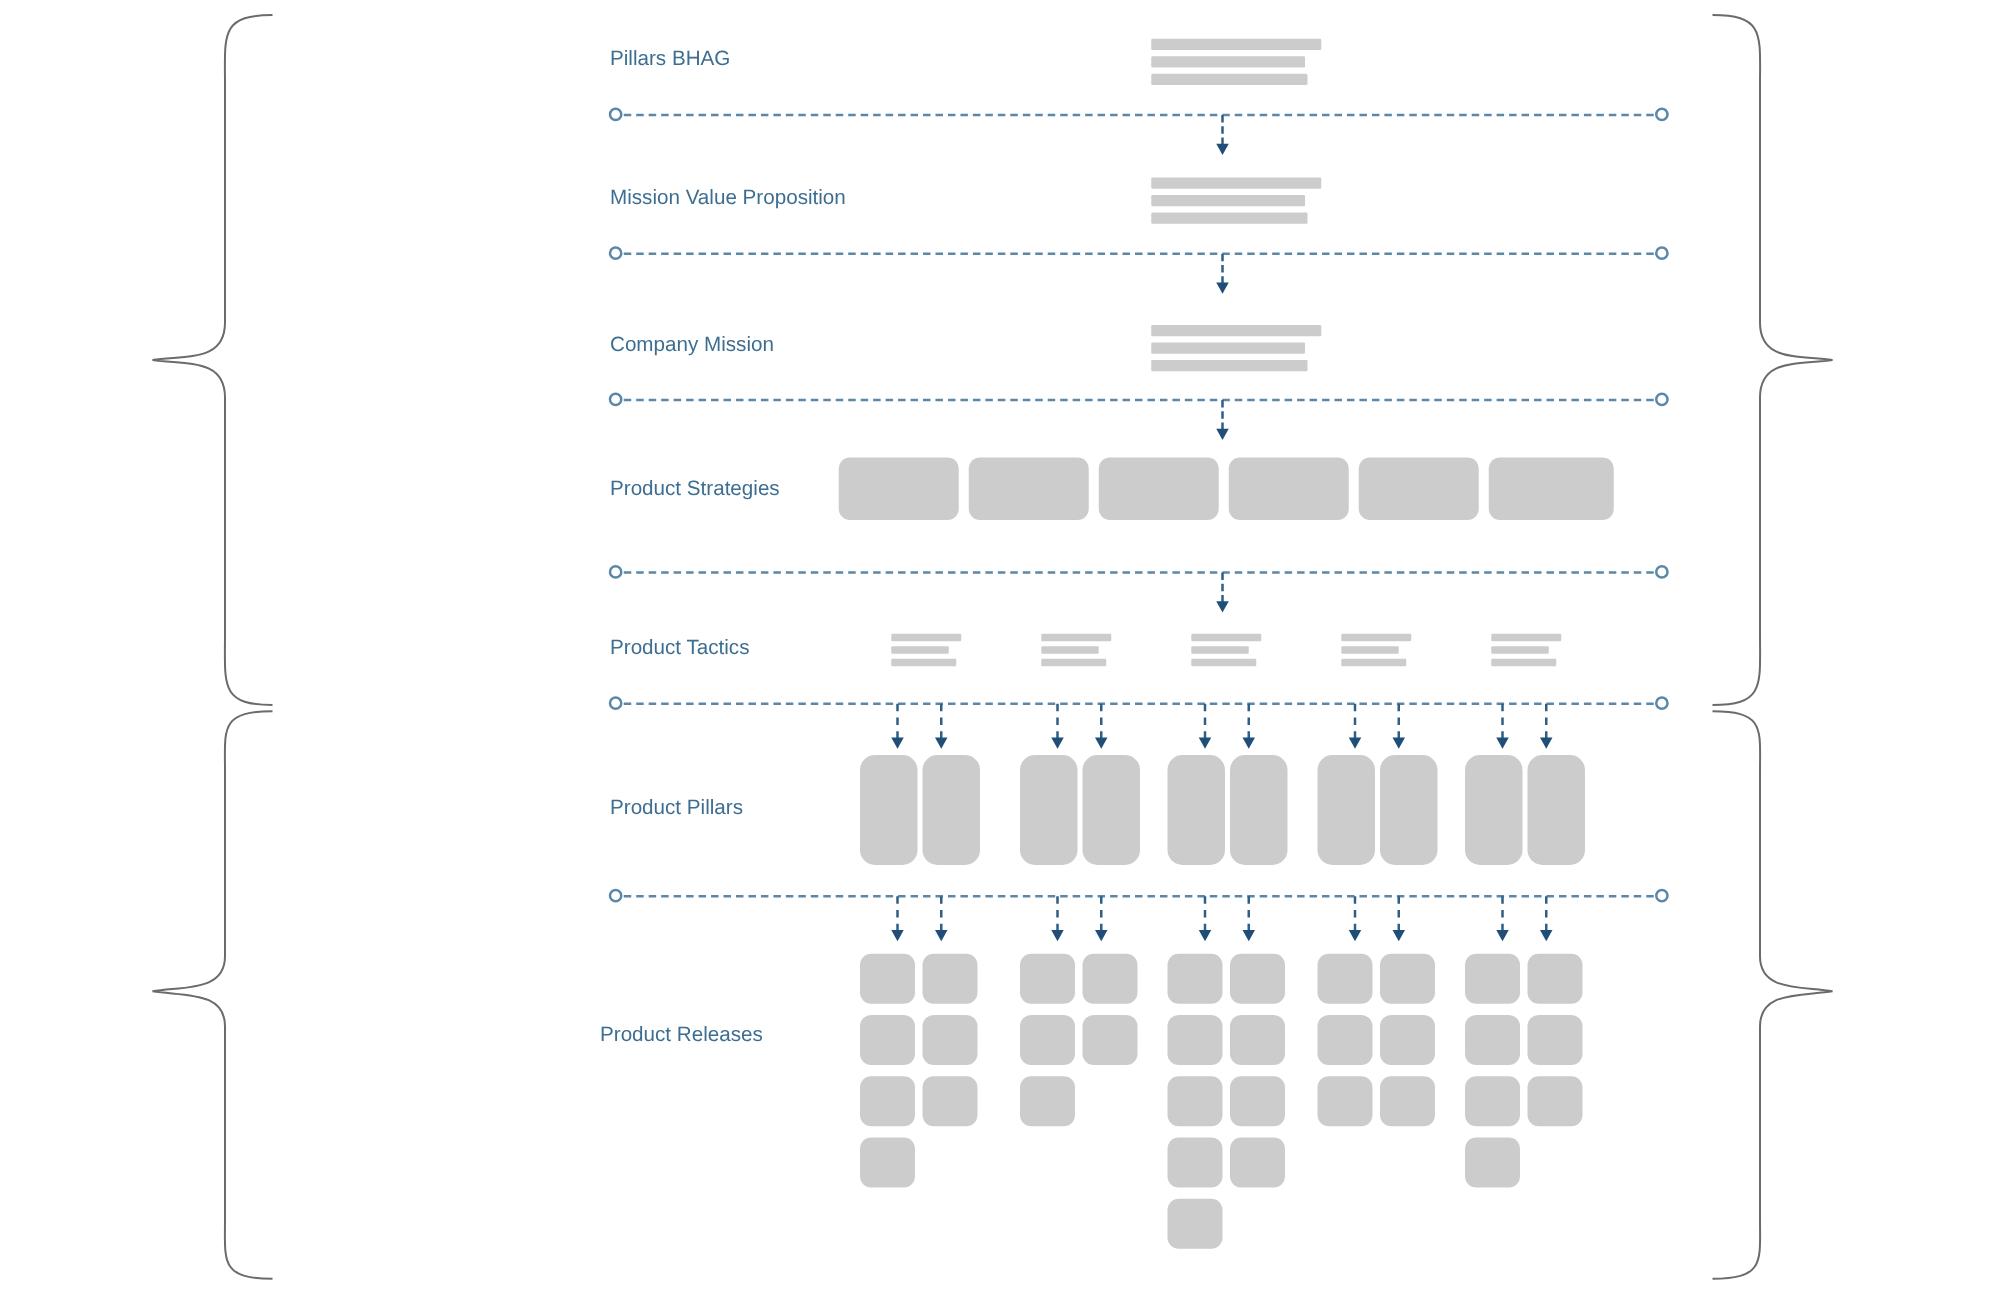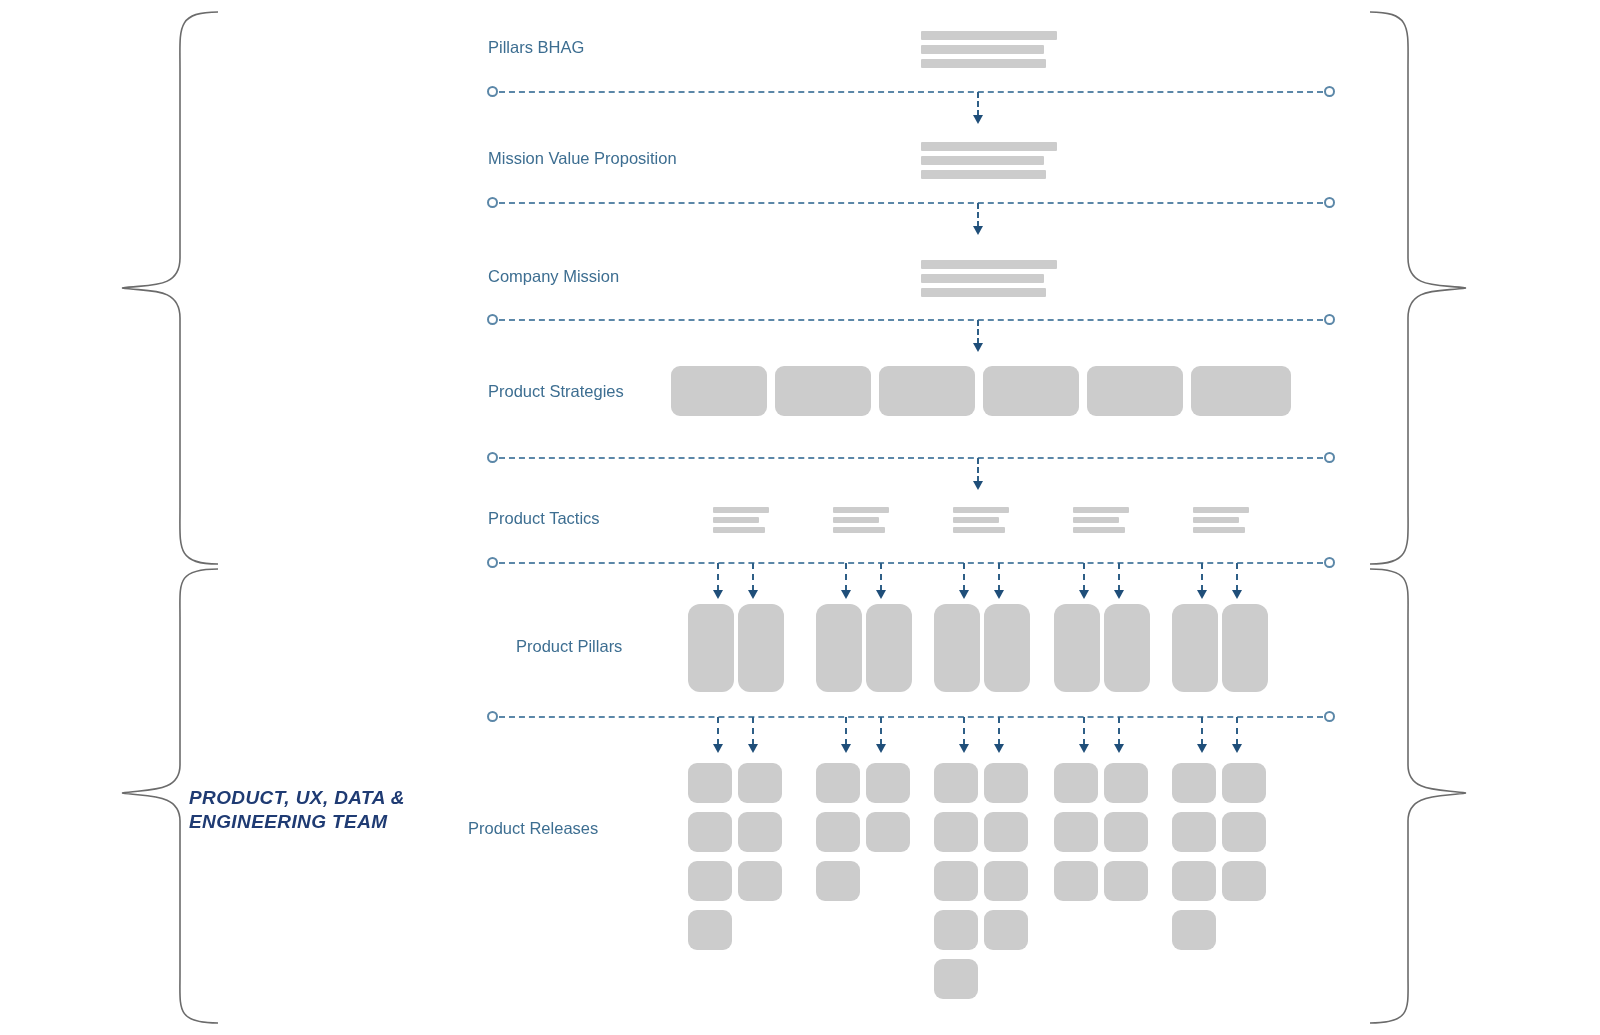--- a/index.html
+++ b/index.html
@@ -142,22 +142,20 @@
 
   <svg class="brace-svg" style="left:118px; top:565px; width:110px; height:462px;" viewBox="0 0 110 462">
     <path class="brace-path" d="M 100 4 C 58 4 62 18 62 52 L 62 200 C 62 228 30 224 4 228 C 30 232 62 228 62 256 L 62 410 C 62 444 58 458 100 458"></path>
   </svg>
 
   <svg class="brace-svg" style="left:1360px; top:565px; width:110px; height:462px;" viewBox="0 0 110 462">
     <path class="brace-path" d="M 10 4 C 52 4 48 18 48 52 L 48 200 C 48 228 80 224 106 228 C 80 232 48 228 48 256 L 48 410 C 48 444 52 458 10 458"></path>
   </svg>
 
 
-  <div class="group-label" style="left:189px; top:786px; width:290px;">PRODUCT, UX, DATA &amp;
-ENGINEERING TEAM</div>
 
   <div class="row-label" style="left:488px; top:38px;">Pillars BHAG</div>
 
   <div class="barstack" style="left:921px; top:31px; width:140px;">
     <div class="bar" style="width:136px;"></div>
     <div class="bar" style="width:123px;"></div>
     <div class="bar" style="width:125px;"></div>
   </div>
 
   <div class="rail" style="left:487px; top:85px; width:848px;">
@@ -299,21 +297,21 @@
     </div>
   <div class="vconn" style="left:1197px; top:563px; height:36px;">
       <span class="vline"></span>
       <span class="vhead"></span>
     </div>
   <div class="vconn" style="left:1232px; top:563px; height:36px;">
       <span class="vline"></span>
       <span class="vhead"></span>
     </div>
 
-  <div class="row-label" style="left:488px; top:637px;margin-left:28px;">Product Pillars</div>
+  <div class="row-label" style="left:488px; top:637px;">Product Pillars</div>
 
   <div class="block pillar" style="left:688px;  top:604px; width:46px; height:88px;"></div>
   <div class="block pillar" style="left:738px;  top:604px; width:46px; height:88px;"></div>
   <div class="block pillar" style="left:816px;  top:604px; width:46px; height:88px;"></div>
   <div class="block pillar" style="left:866px;  top:604px; width:46px; height:88px;"></div>
   <div class="block pillar" style="left:934px;  top:604px; width:46px; height:88px;"></div>
   <div class="block pillar" style="left:984px;  top:604px; width:46px; height:88px;"></div>
   <div class="block pillar" style="left:1054px; top:604px; width:46px; height:88px;"></div>
   <div class="block pillar" style="left:1104px; top:604px; width:46px; height:88px;"></div>
   <div class="block pillar" style="left:1172px; top:604px; width:46px; height:88px;"></div>
@@ -359,21 +357,21 @@
     </div>
   <div class="vconn" style="left:1197px; top:717px; height:36px;">
       <span class="vline"></span>
       <span class="vhead"></span>
     </div>
   <div class="vconn" style="left:1232px; top:717px; height:36px;">
       <span class="vline"></span>
       <span class="vhead"></span>
     </div>
 
-  <div class="row-label" style="left:468px; top:819px;text-align:center;">Product Releases</div>
+  <div class="row-label" style="left:480px; top:819px;text-align:center;">Product Releases</div>
 
   <div id="release-grid" style="position:absolute; left:0; top:0; width:1600px; height:0;">
       <div class="block release" style="left: 688px; top: 763px; width: 44px; height: 40px;"></div>
       <div class="block release" style="left: 688px; top: 812px; width: 44px; height: 40px;"></div>
       <div class="block release" style="left: 688px; top: 861px; width: 44px; height: 40px;"></div>
       <div class="block release" style="left: 688px; top: 910px; width: 44px; height: 40px;"></div>
       <div class="block release" style="left: 738px; top: 763px; width: 44px; height: 40px;"></div>
       <div class="block release" style="left: 738px; top: 812px; width: 44px; height: 40px;"></div>
       <div class="block release" style="left: 738px; top: 861px; width: 44px; height: 40px;"></div>
       <div class="block release" style="left: 816px; top: 763px; width: 44px; height: 40px;"></div>

